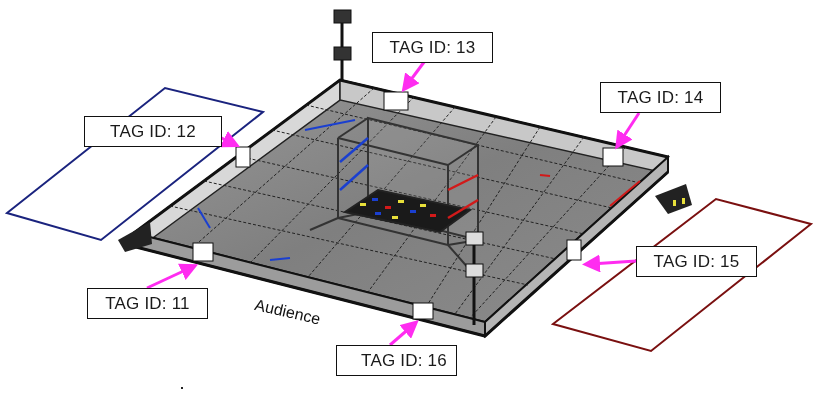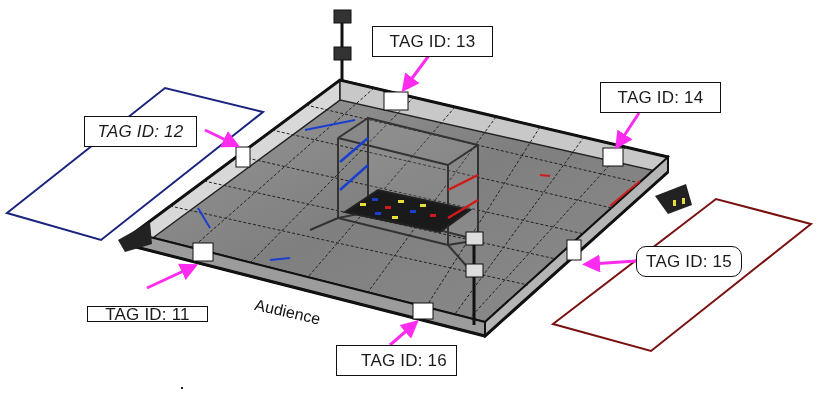--- a/index.html
+++ b/index.html
@@ -138,22 +138,22 @@
     <g stroke="#ff2cf0" stroke-width="3" fill="none">
       <line x1="433" y1="50" x2="407" y2="85" marker-end="url(#arrowhead)"></line>
       <line x1="205" y1="130" x2="232" y2="143" marker-end="url(#arrowhead)"></line>
       <line x1="639" y1="113" x2="620" y2="142" marker-end="url(#arrowhead)"></line>
       <line x1="636" y1="261" x2="591" y2="264" marker-end="url(#arrowhead)"></line>
       <line x1="147" y1="288" x2="190" y2="268" marker-end="url(#arrowhead)"></line>
       <line x1="390" y1="345" x2="412" y2="326" marker-end="url(#arrowhead)"></line>
     </g>
   </svg>
 
-  <div class="tag-label" style="left:372px;top:26px;width:121px;height:31px;">TAG ID: 13</div>
-  <div class="tag-label" style="left:84px;top:116px;width:113px;height:31px;font-style:italic;">TAG ID: 12</div>
+  <div class="tag-label" style="left:372px;top:32px;width:121px;height:31px;">TAG ID: 13</div>
+  <div class="tag-label" style="left:84px;top:116px;width:138px;height:31px;">TAG ID: 12</div>
   <div class="tag-label" style="left:582px;top:82px;width:121px;height:31px;margin-left:18px;">TAG ID: 14</div>
-  <div class="tag-label" style="left:636px;top:246px;width:106px;height:31px;border-radius:10px;">TAG ID: 15</div>
-  <div class="tag-label" style="left:87px;top:306px;width:121px;height:16px;">TAG ID: 11</div>
+  <div class="tag-label" style="left:636px;top:246px;width:121px;height:31px;">TAG ID: 15</div>
+  <div class="tag-label" style="left:87px;top:288px;width:121px;height:31px;">TAG ID: 11</div>
   <div class="tag-label" style="left:336px;top:345px;width:121px;height:31px;padding-left:15px;">TAG ID: 16</div>
 
   <div class="audience">Audience</div>
   <div class="dot"></div>
 </div>
 
 </body></html>

